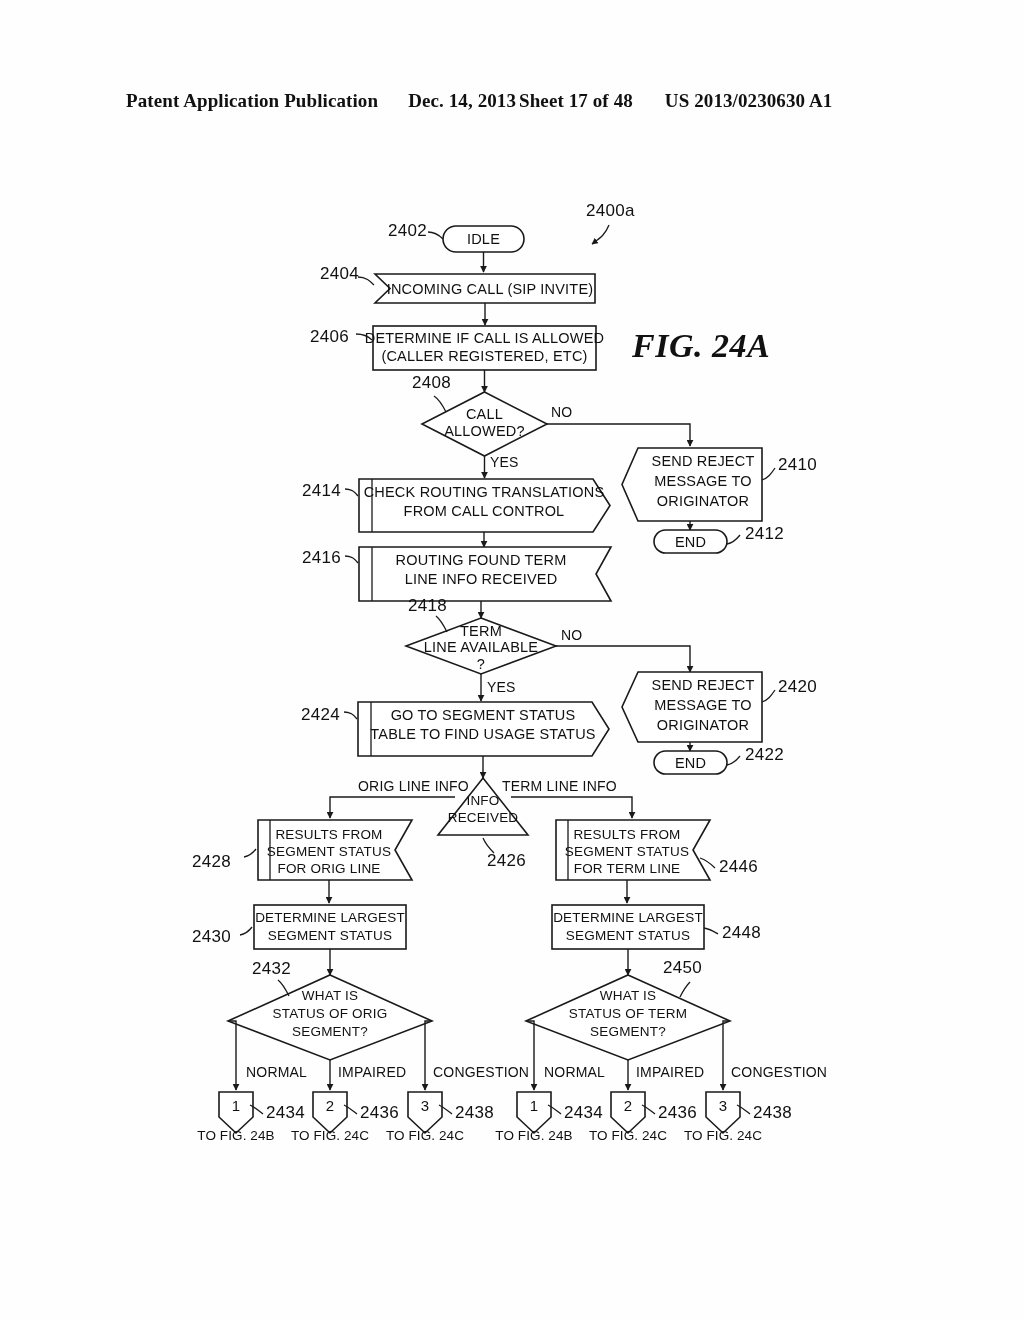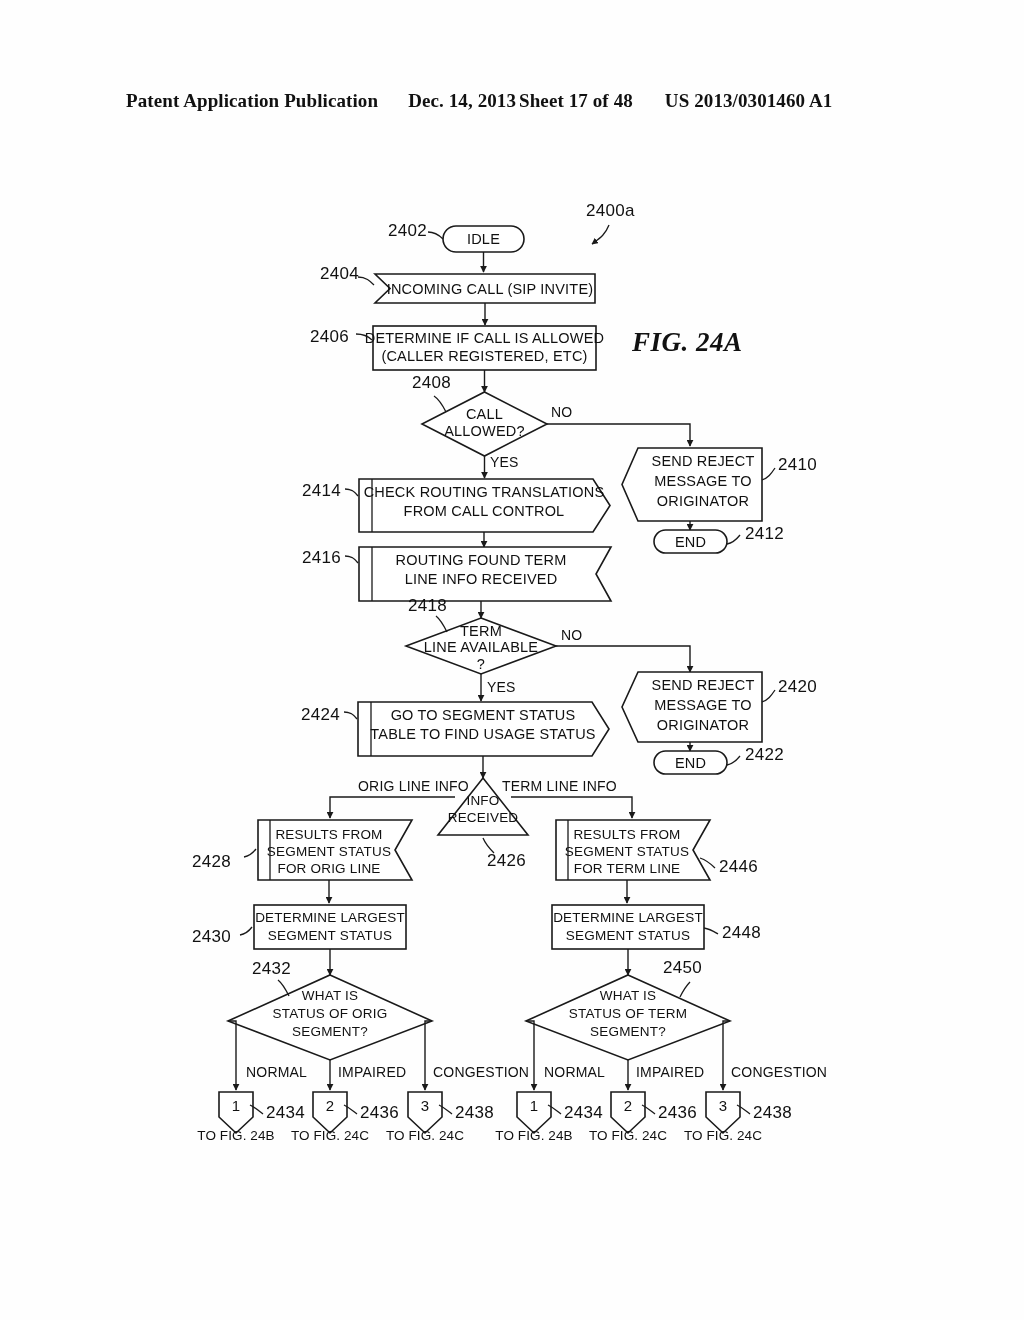--- a/index.html
+++ b/index.html
@@ -43,21 +43,21 @@
   .pub-header .h-right{ margin-left: 32px; }
 
   
   .fig-label {
     position: absolute;
     left: 632px;
     top: 327px;
     font-family: "Liberation Serif", serif;
     font-style: italic;
     font-weight: bold;
-    font-size: 27px;
+    font-size: 34px;
     letter-spacing: 0.5px;
   }
 
   
   #diagram {
     position: absolute;
     left: 0;
     top: 0;
   }
   .shape {
@@ -122,21 +122,21 @@
 </style>
 </head>
 <body>
 
 <div id="page">
 
   <div class="pub-header">
     <span class="h-left">Patent Application Publication</span>
     <span class="h-mid">Dec. 14, 2013</span>
     <span class="h-sheet">Sheet 17 of 48</span>
-    <span class="h-right">US 2013/0301460 A1</span>
+    <span class="h-right">US 2013/0230630 A1</span>
   </div>
 
   <div class="fig-label">FIG. 24A</div>
 
   <svg id="diagram" width="1024" height="1320" viewBox="0 0 1024 1320">
     <defs>
       <marker id="arrow" viewBox="0 0 10 10" refX="9" refY="5" markerWidth="5" markerHeight="5" orient="auto-start-reverse">
         <path d="M 0 0 L 10 5 L 0 10 z" fill="#1a1a1a"></path>
       </marker>
     </defs>

